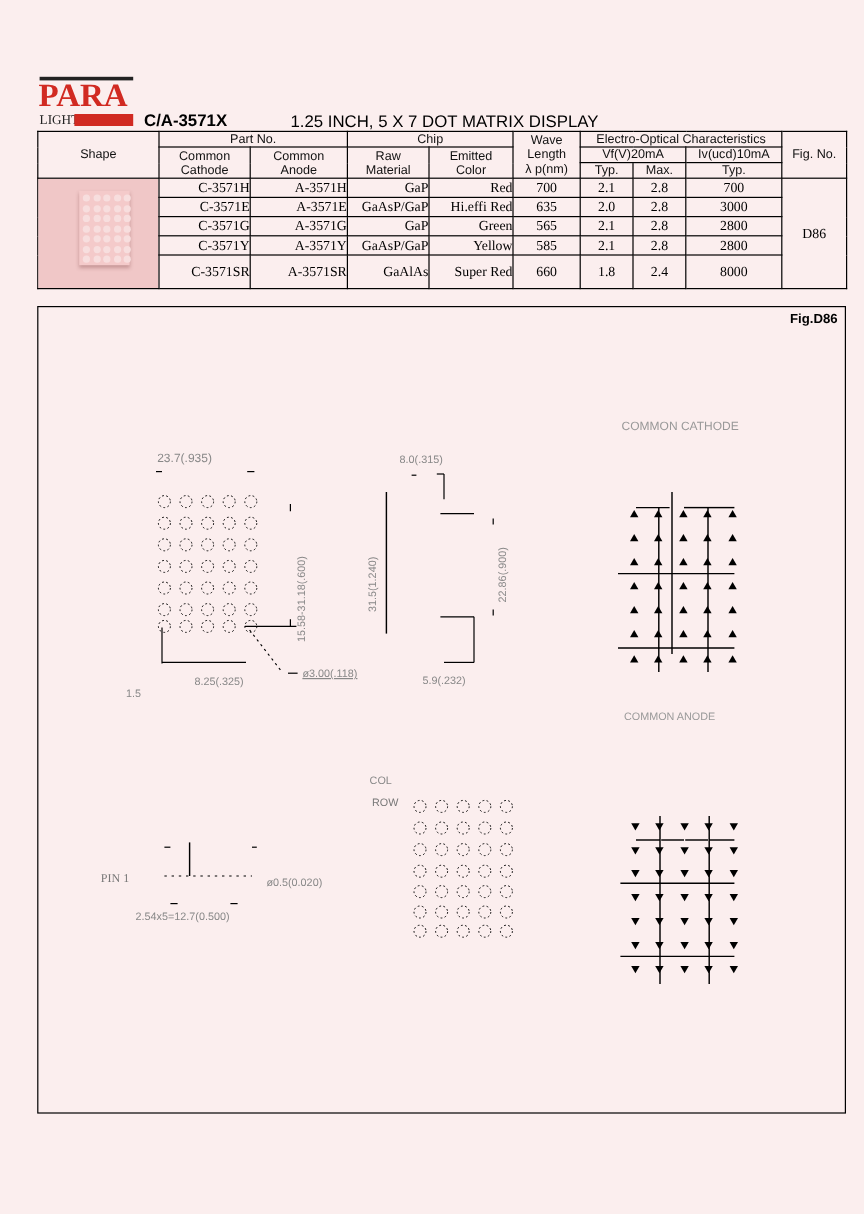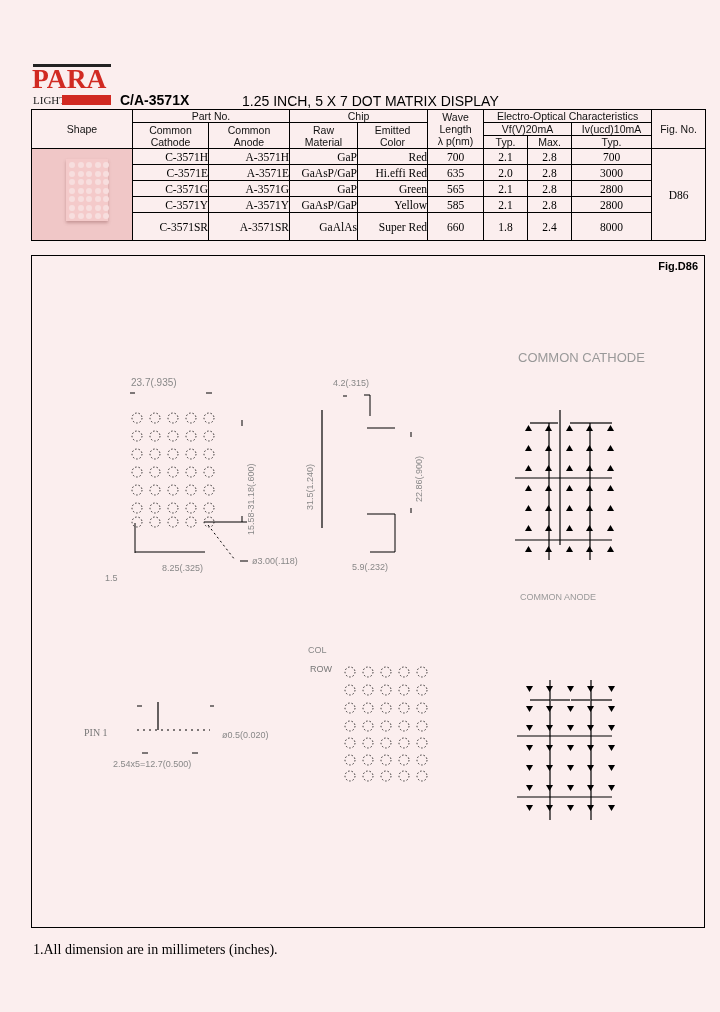--- a/index.html
+++ b/index.html
@@ -384,33 +384,32 @@
       <circle cx="422" cy="760" r="5"></circle>
     <circle cx="350" cy="776" r="5"></circle>
       <circle cx="368" cy="776" r="5"></circle>
       <circle cx="386" cy="776" r="5"></circle>
       <circle cx="404" cy="776" r="5"></circle>
       <circle cx="422" cy="776" r="5"></circle>
   </g>
 </svg>
 
 <div class="abs" style="left:131px;top:377px;font-size:10px;color:#888;">23.7(.935)</div>
-<div class="abs" style="left:333px;top:378px;font-size:9px;color:#888;">4.2(.315)</div>
+<div class="abs" style="left:333px;top:378px;font-size:9px;color:#888;">8.0(.315)</div>
 <div class="abs" style="left:246px;top:535px;font-size:9px;color:#888;transform:rotate(-90deg);transform-origin:left top;">15.58-31.18(.600)</div>
 <div class="abs" style="left:305px;top:510px;font-size:9px;color:#888;transform:rotate(-90deg);transform-origin:left top;">31.5(1.240)</div>
 <div class="abs" style="left:414px;top:502px;font-size:9px;color:#888;transform:rotate(-90deg);transform-origin:left top;">22.86(.900)</div>
-<div class="abs" style="left:252px;top:556px;font-size:9px;color:#888;">ø3.00(.118)</div>
+<div class="abs" style="left:252px;top:556px;font-size:9px;color:#888;text-decoration:underline;">ø3.00(.118)</div>
 <div class="abs" style="left:105px;top:573px;font-size:9px;color:#888;">1.5</div>
 <div class="abs" style="left:162px;top:563px;font-size:9px;color:#888;">8.25(.325)</div>
 <div class="abs" style="left:352px;top:562px;font-size:9px;color:#888;">5.9(.232)</div>
 <div class="abs" style="left:84px;top:727px;font-size:10px;color:#777;font-family:'Liberation Serif',serif;">PIN 1</div>
 <div class="abs" style="left:222px;top:730px;font-size:9px;color:#888;">ø0.5(0.020)</div>
 <div class="abs" style="left:113px;top:759px;font-size:9px;color:#888;">2.54x5=12.7(0.500)</div>
 
-<div class="abs" style="left:518px;top:350px;font-size:13px;color:#999;">COMMON CATHODE</div>
+<div class="abs" style="left:518px;top:350px;font-size:10px;color:#999;">COMMON CATHODE</div>
 <div class="abs" style="left:520px;top:592px;font-size:9px;color:#999;">COMMON ANODE</div>
 
 <div class="abs" style="left:308px;top:645px;font-size:9px;color:#888;">COL</div>
 <div class="abs" style="left:290px;top:664px;font-size:9px;color:#777;padding-left:20px;">ROW</div>
 
 <div class="abs notes">
-  <div>1.All dimension are in millimeters (inches).</div>
 </div>
 
 </body></html>

